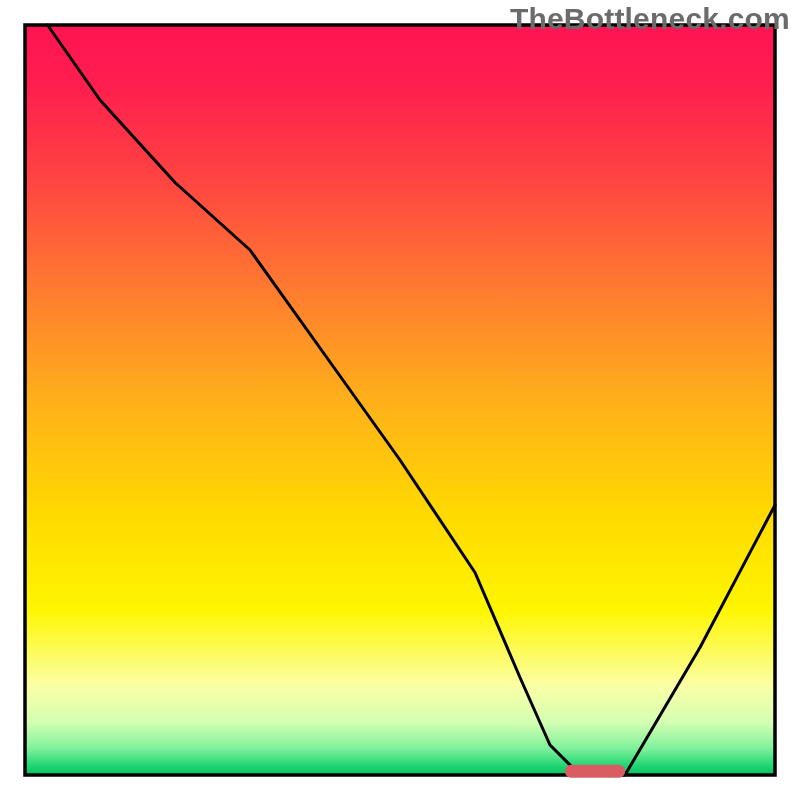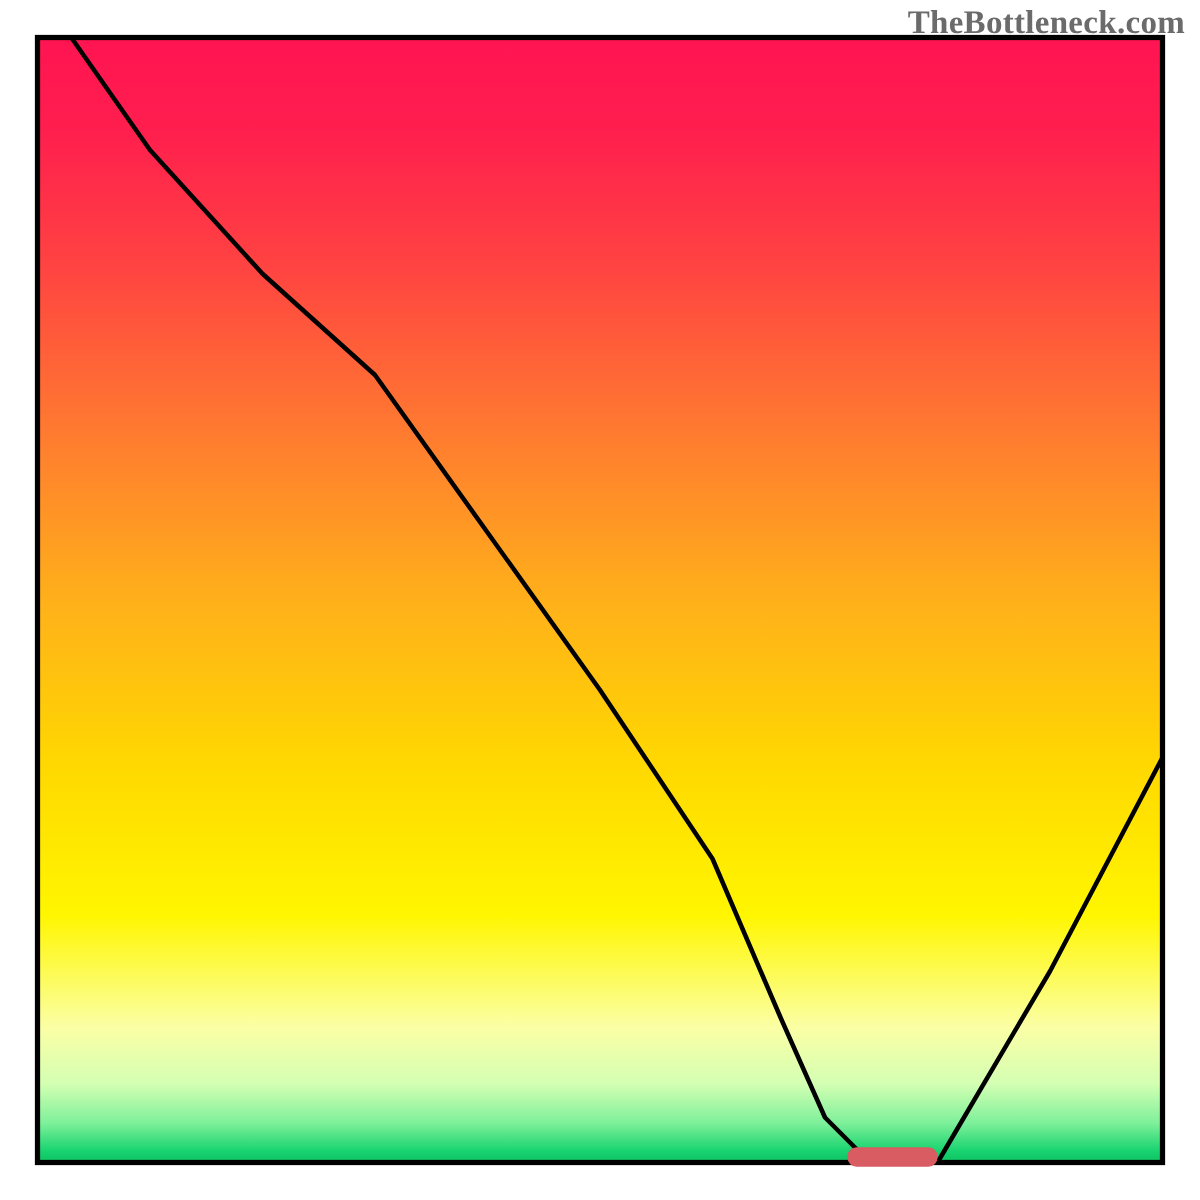--- a/index.html
+++ b/index.html
@@ -13,26 +13,25 @@
   }
   .chart-wrap {
     position: relative;
     width: 800px;
     height: 800px;
   }
   .watermark {
     position: absolute;
     top: 2px;
     right: 10px;
-    font-size: 22px;
+    font-size: 30px;
     font-weight: 600;
     color: #6b6b6b;
     letter-spacing: 0.2px;
     z-index: 10;
-    font-family: Liberation Serif, serif;
   }
   svg {
     display: block;
   }
 </style>
 </head>
 <body>
 
 <div class="chart-wrap">
   <div class="watermark">TheBottleneck.com</div>

